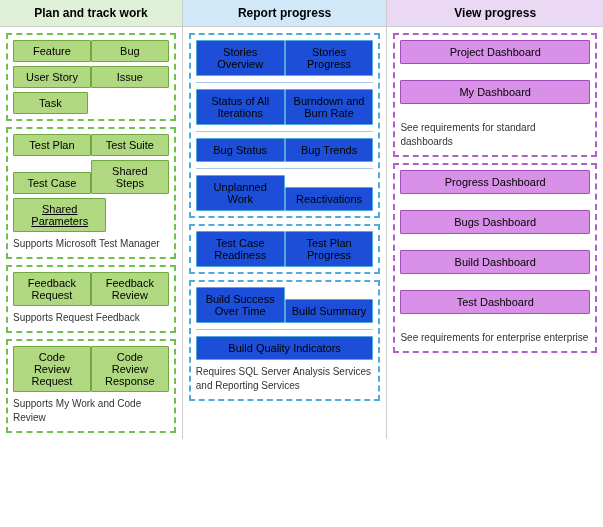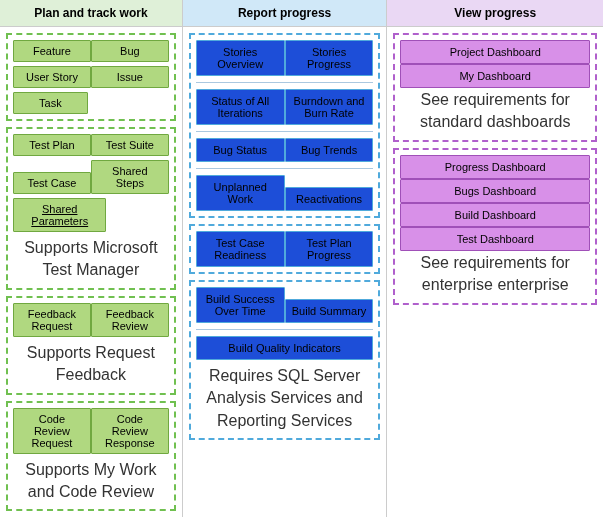--- a/index.html
+++ b/index.html
@@ -75,21 +75,21 @@
       display: flex;
       flex-direction: column;
       gap: 4px;
     }
 
     .sub-purple {
       border: 2px dashed #b060cc;
       padding: 5px;
       display: flex;
       flex-direction: column;
-      gap: 0;
+      gap: 16px;
     }
 
     
     .gbtn {
       background: #b0d880;
       border: 1px solid #70a840;
       padding: 4px 6px;
       text-align: center;
       font-size: 11px;
       cursor: pointer;
@@ -119,25 +119,24 @@
 
     .row2 {
       display: flex;
       gap: 0;
       align-items: flex-end;
     }
 
     .row2 .gbtn { flex: 1; }
 
     .small-note {
-      font-size: 16px;
+      font-size: 10px;
       color: #333;
       line-height: 1.4;
       padding: 1px 0;
-      text-align: center;
     }
 
     .divider-line {
       border: none;
       border-top: 1px solid #aac8e0;
       margin: 2px 0;
     }
 
     
     .columns {

